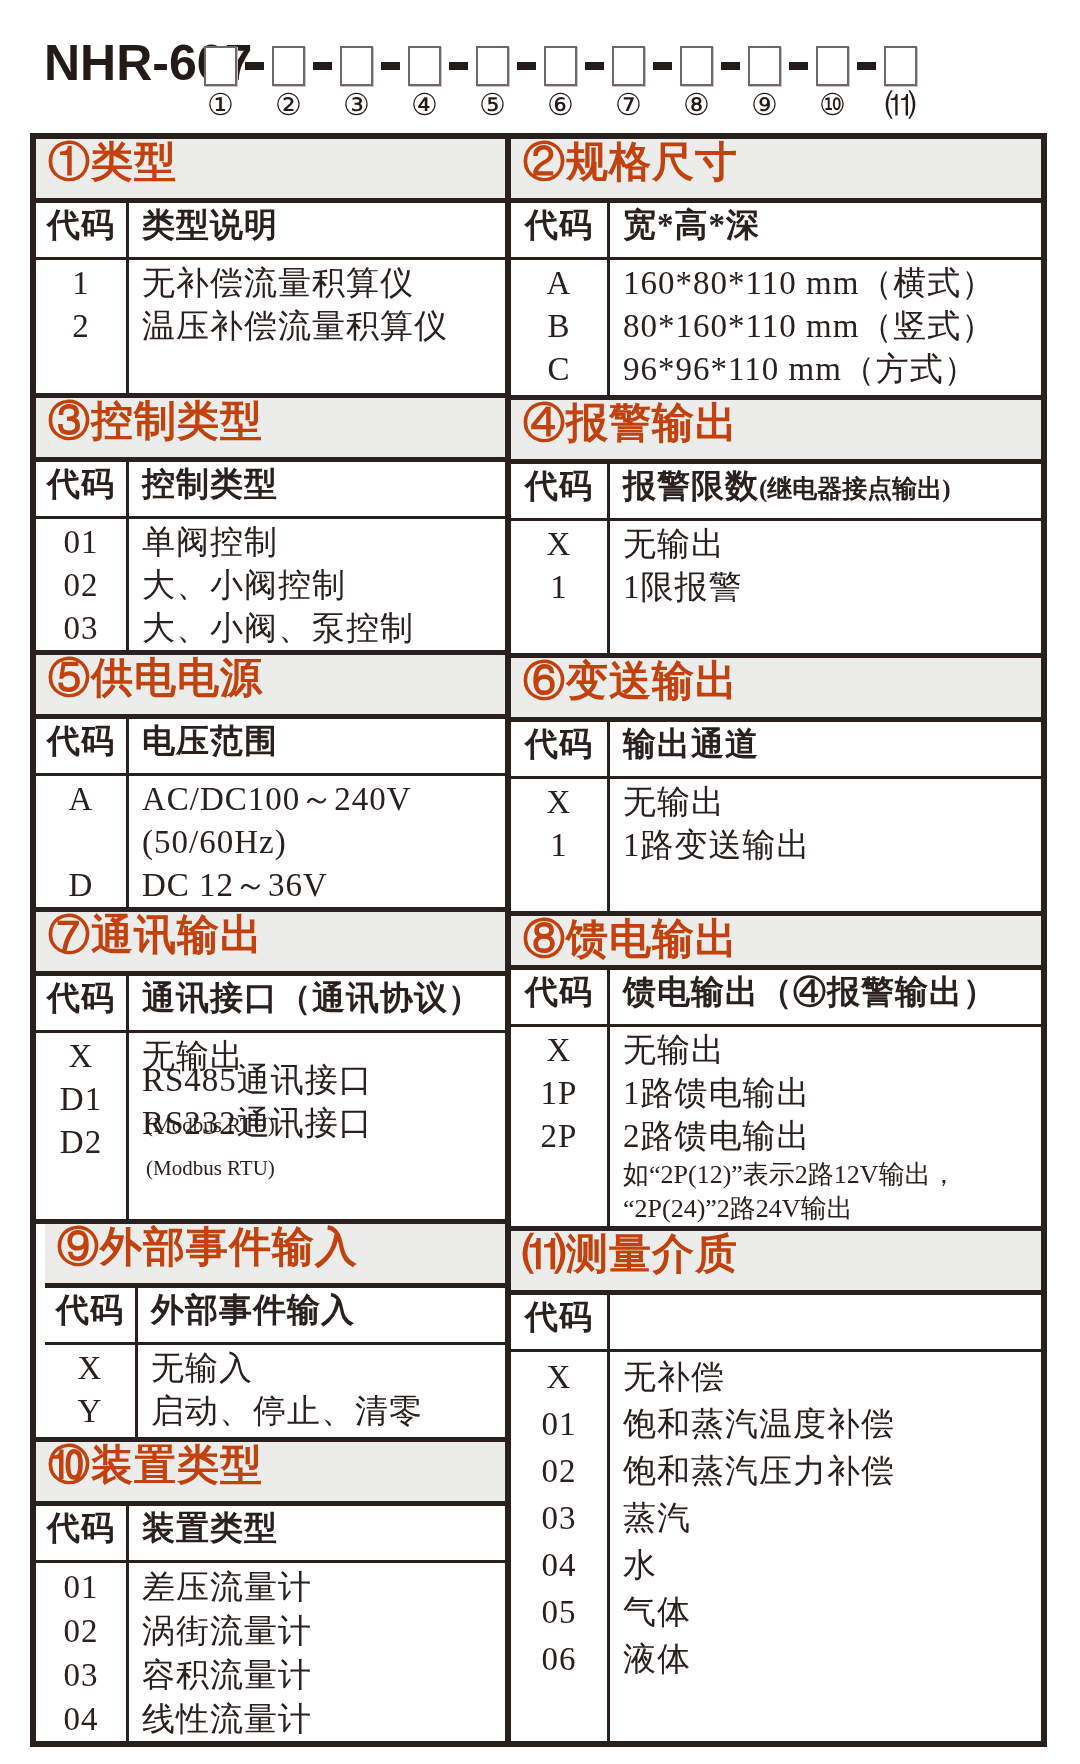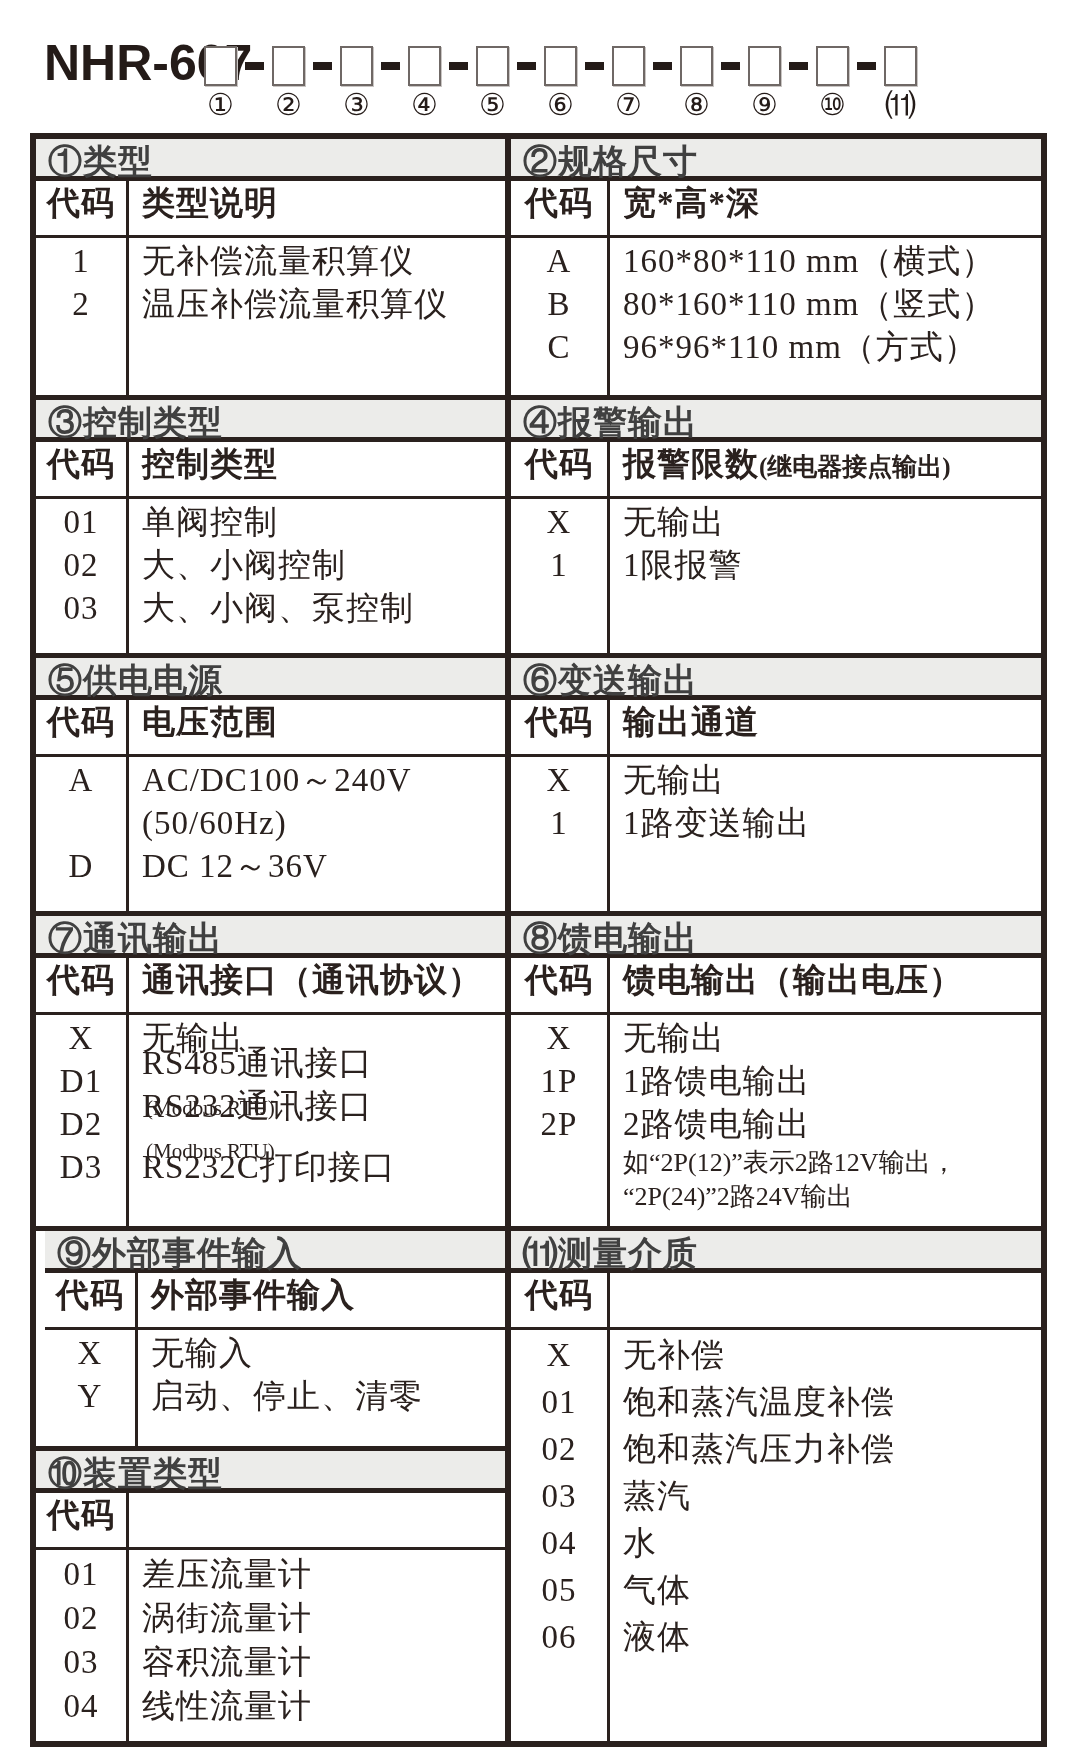--- a/index.html
+++ b/index.html
@@ -47,25 +47,25 @@
   .col-left{width:475px;border-right:6px solid var(--ink);}
   .col-right{flex:1;}
   .sec{display:flex;flex-direction:column;border-top:5px solid var(--ink);}
   .col > .sec:first-child{border-top:none;}
   .h256{height:256px;}
   .h258{height:258px;}
   .h315{height:315px;}
   .h220{height:220px;padding-left:9px;}
   .grow{flex:1;}
   .band{
-    height:42px;background:var(--band);
+    height:64px;background:var(--band);
     border-bottom:5px solid var(--ink);
-    font-size:34px;font-weight:600;letter-spacing:1px;
+    font-size:42px;font-weight:600;letter-spacing:1px;
     padding-left:12px;line-height:46px;
-    color:#404040;
+    color:#c2410c;
   }
   .sub{flex:1;position:relative;}
   .vline{position:absolute;top:0;bottom:0;width:3px;background:var(--ink);}
   .col-left .vline{left:90px;}
   .col-right .vline{left:96px;}
   .thead{display:flex;height:57px;border-bottom:3px solid var(--ink);align-items:flex-start;}
   .thc,.tc{text-align:center;flex:0 0 auto;}
   .col-left .thc,.col-left .tc{width:90px;}
   .col-right .thc,.col-right .tc{width:96px;}
   .thd,.td{padding-left:16px;flex:1;}
@@ -212,24 +212,20 @@
             <div class="td">无输出</div>
           </div>
           <div class="trow">
             <div class="tc">D1</div>
             <div class="td"><span>RS485通讯接口</span><span class="rnote">(Modbus RTU)</span></div>
           </div>
           <div class="trow">
             <div class="tc">D2</div>
             <div class="td"><span>RS232通讯接口</span><span class="rnote">(Modbus RTU)</span></div>
           </div>
-          <div class="trow">
-            <div class="tc">D3</div>
-            <div class="td">RS232C打印接口</div>
-          </div>
         </div>
       </div>
     </div>
 
     <div class="sec h220">
       <div class="band">⑨外部事件输入</div>
       <div class="sub">
         <div class="vline"></div>
         <div class="thead">
           <div class="thc">代码</div>
@@ -247,20 +243,21 @@
         </div>
       </div>
     </div>
 
     <div class="sec grow">
       <div class="band">⑩装置类型</div>
       <div class="sub">
         <div class="vline"></div>
         <div class="thead">
           <div class="thc">代码</div>
+          <div class="thd">装置类型</div>
         </div>
         <div class="tbody r44">
           <div class="trow">
             <div class="tc">01</div>
             <div class="td">差压流量计</div>
           </div>
           <div class="trow">
             <div class="tc">02</div>
             <div class="td">涡街流量计</div>
           </div>
@@ -346,21 +343,21 @@
         </div>
       </div>
     </div>
 
     <div class="sec h315">
       <div class="band">⑧馈电输出</div>
       <div class="sub">
         <div class="vline"></div>
         <div class="thead">
           <div class="thc">代码</div>
-          <div class="thd">馈电输出（输出电压）</div>
+          <div class="thd">馈电输出（④报警输出）</div>
         </div>
         <div class="tbody">
           <div class="trow">
             <div class="tc">X</div>
             <div class="td">无输出</div>
           </div>
           <div class="trow">
             <div class="tc">1P</div>
             <div class="td">1路馈电输出</div>
           </div>

